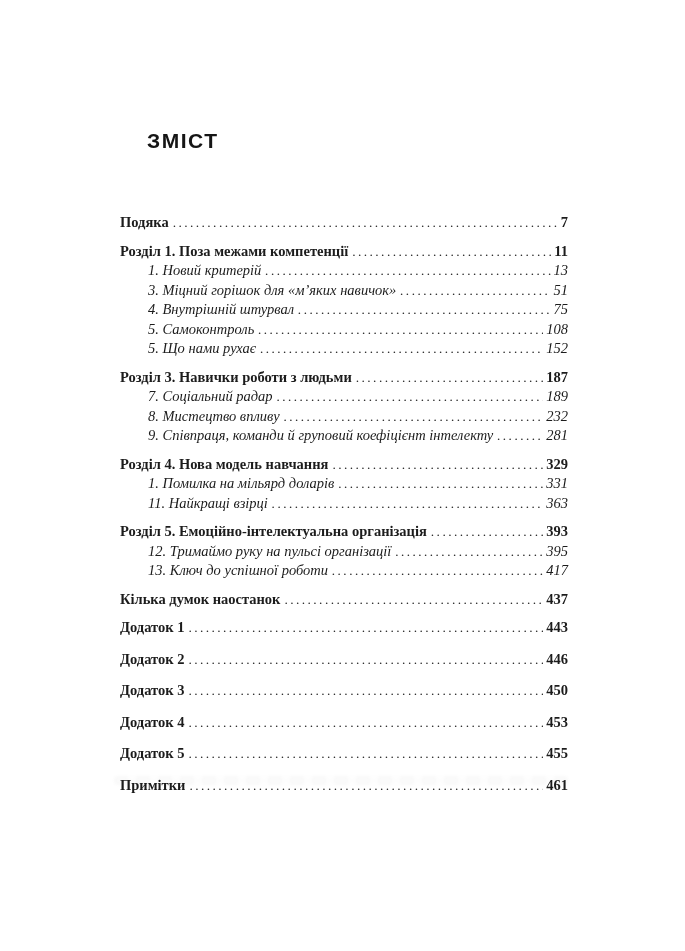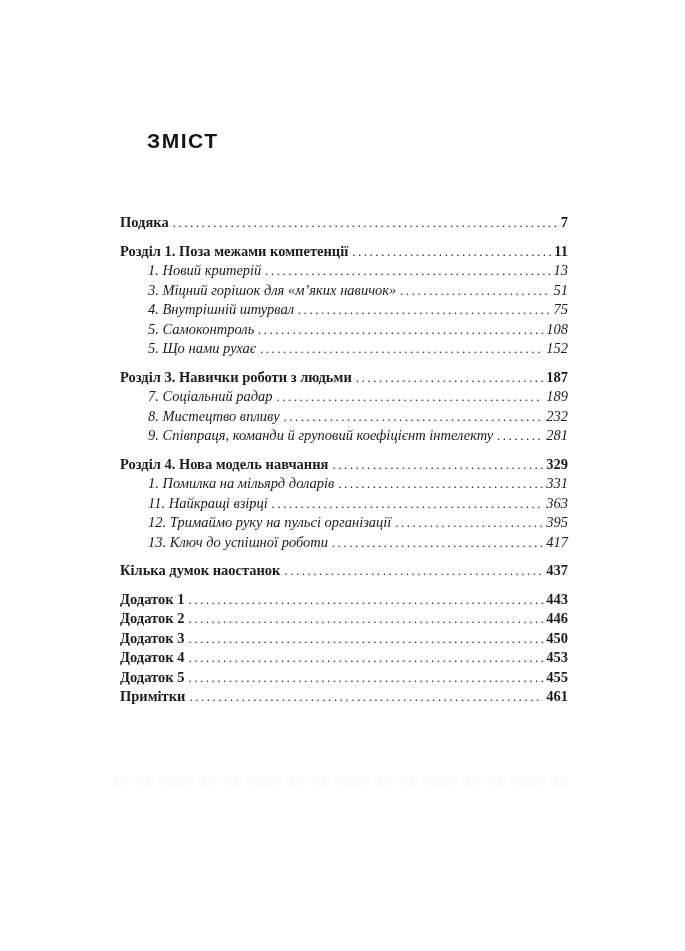--- a/index.html
+++ b/index.html
@@ -37,21 +37,21 @@
     display: flex;
     align-items: baseline;
     line-height: 19.5px;
     font-size: 14.5px;
   }
   .toc-row.section {
     margin-top: 9px;
     font-weight: 700;
   }
   .toc-row.top {
-    margin-top: 0;
+    margin-top: 12px;
     font-weight: 700;
   }
   .toc-row.item {
     padding-left: 28px;
     font-weight: 400;
     font-style: italic;
   }
   .toc-label {
     white-space: nowrap;
     text-align: center;
@@ -176,20 +176,25 @@
     <span class="toc-dots"></span>
     <span class="toc-page">331</span>
   </div>
 
   <div class="toc-row item">
     <span class="toc-label">11. Найкращі взірці</span>
     <span class="toc-dots"></span>
     <span class="toc-page">363</span>
   </div>
 
+  <div class="toc-row section">
+    <span class="toc-label">Розділ 5. Емоційно-інтелектуальна організація</span>
+    <span class="toc-dots"></span>
+    <span class="toc-page">393</span>
+  </div>
 
   <div class="toc-row item">
     <span class="toc-label">12. Тримаймо руку на пульсі організації</span>
     <span class="toc-dots"></span>
     <span class="toc-page">395</span>
   </div>
 
   <div class="toc-row item">
     <span class="toc-label">13. Ключ до успішної роботи</span>
     <span class="toc-dots"></span>

